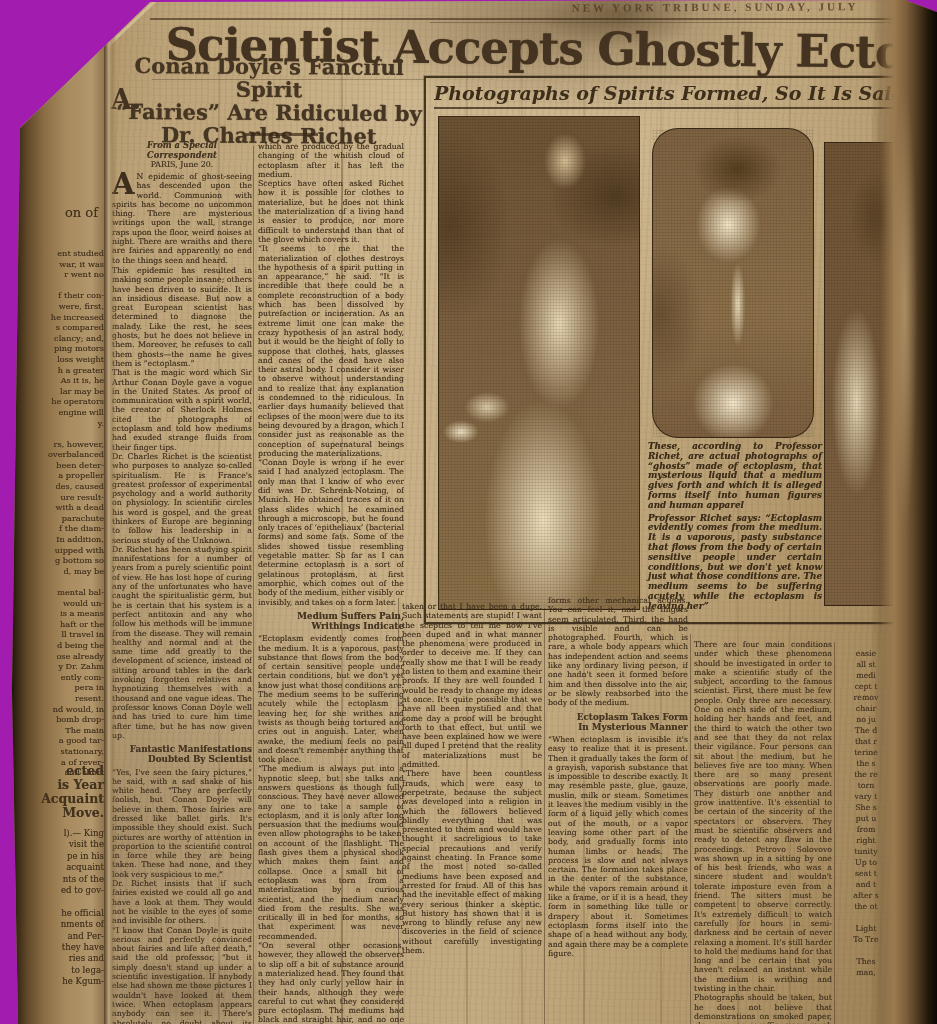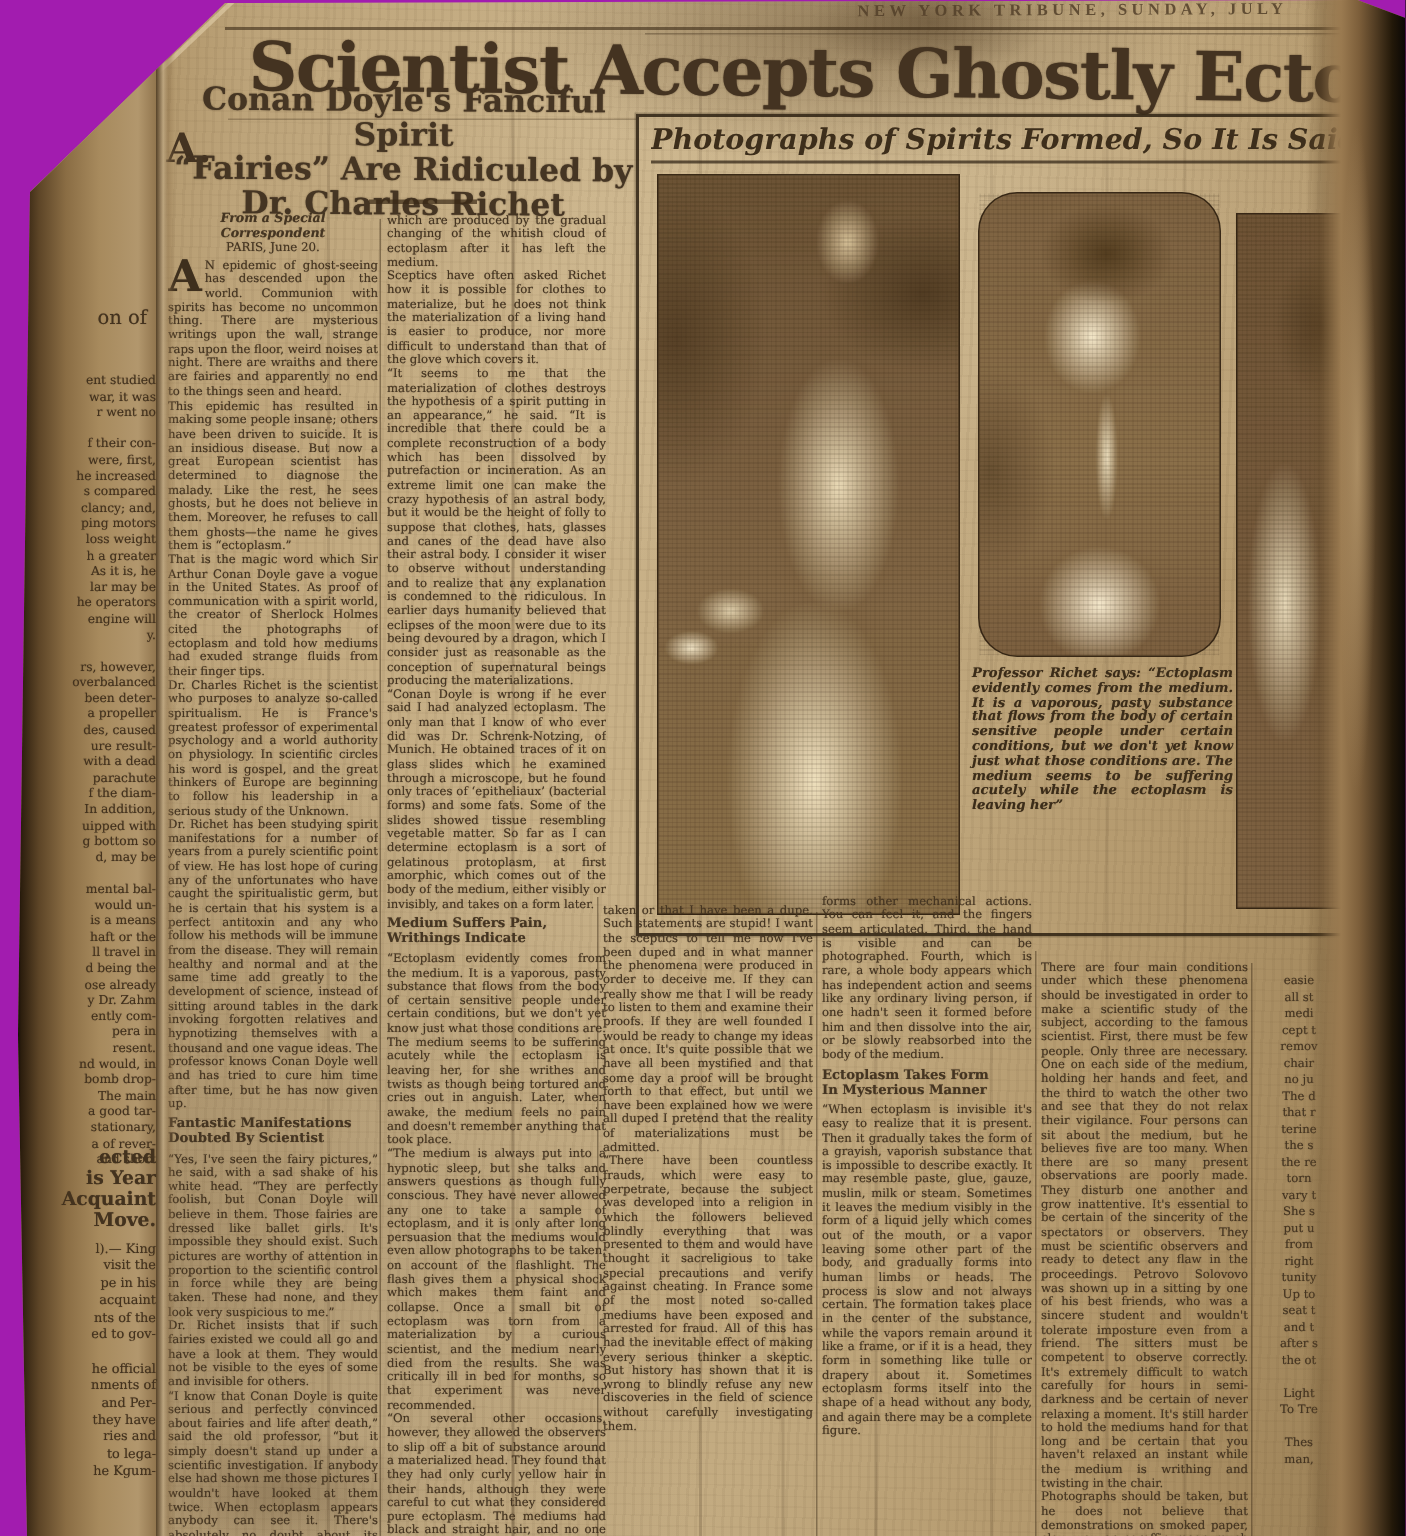--- a/index.html
+++ b/index.html
@@ -40,21 +40,21 @@
   .subhead{position:absolute;left:112px;top:55px;width:314px;text-align:center;white-space:pre-line;
     font:bold 21px/23px "DejaVu Serif",serif;color:#453523;text-shadow:0 0 1px rgba(62,46,28,0.8);transform:rotate(.4deg);}
   .subrule{position:absolute;left:246px;top:133px;width:72px;height:3px;background:rgba(58,42,22,0.7);}
   .col{position:absolute;overflow:hidden;text-align:justify;color:#453522;
     font:7.8px/9.3px "DejaVu Serif",serif;text-shadow:0 0 .6px rgba(69,53,34,0.65);}
   .colbody{white-space:pre-line;}
   .byline{font:bold italic 8.4px/10px "DejaVu Serif",serif;text-align:center;}
   .dateline{font:7.9px/10px "DejaVu Serif",serif;text-align:center;margin-bottom:2px;}
   .para-first{margin-bottom:1px;}
   .dropcap{float:left;font:bold 29px/25px "DejaVu Serif",serif;margin:0 2px 0 0;color:#3e2f1d;}
-  .col-subhead{font:bold 8.8px/10.2px "DejaVu Serif",serif;white-space:pre-line;text-align:left;margin:4px 0 3px;}
+  .col-subhead{font:bold 8.8px/10.2px "DejaVu Serif",serif;white-space:pre-line;text-align:right;margin:4px 0 3px;}
   .fragcol{position:absolute;white-space:pre-line;text-align:right;color:#43321e;
     font:8.2px/10.6px "DejaVu Serif",serif;text-shadow:0 0 .6px rgba(67,50,30,0.6);z-index:5;}
   .frag-bold{font:bold 12.5px/14px "DejaVu Serif",serif;}
   .panel{position:absolute;left:424px;top:76px;width:514px;height:544px;border:2px solid rgba(44,32,17,0.85);
     box-shadow:0 0 0 1px rgba(44,32,17,0.25);}
   .panel-header{margin:2px 8px 0;padding:2px 0 3px;text-align:center;border-bottom:2px solid rgba(44,32,17,0.7);
     font:bold italic 19px "DejaVu Serif",serif;color:#3d2e1b;white-space:nowrap;overflow:hidden;}
   .photo{position:absolute;border:1px solid rgba(40,28,14,0.8);filter:blur(.3px) contrast(1.02);}
   .photo:after{content:"";position:absolute;inset:0;
     background:repeating-linear-gradient(0deg,rgba(35,22,8,0.10) 0 1px,transparent 1px 3px),
@@ -218,20 +218,21 @@
 “On several other occasions, however, they allowed the observers to slip off a bit of substance around a materialized head. They found that they had only curly yellow hair in their hands, although they were careful to cut what they considered pure ectoplasm. The mediums had black and straight hair, and no one in the room had curly yellow hair. Because of the difficulty of getting a bit of ectoplasm it has been impossible to make a satisfactory chemical analysis, but circumstances such as these have given directions to support it. One can surmise that the forms in the cases are genuine under definite conditions.
 “Before the</div>
     </div>
 
     <div class="panel">
       <div class="panel-header">Photographs of Spirits Formed, So It Is Said, of I</div>
       <div class="photo photo1"></div>
       <div class="photo photo2"></div>
       <div class="photo photo3"></div>
       <div class="caption">
+        <div class="cap1">These, according to Professor Richet, are actual photographs of “ghosts” made of ectoplasm, that mysterious liquid that a medium gives forth and which it is alleged forms itself into human figures and human apparel</div>
         <div class="cap2">Professor Richet says: “Ectoplasm evidently comes from the medium. It is a vaporous, pasty substance that flows from the body of certain sensitive people under certain conditions, but we don't yet know just what those conditions are. The medium seems to be suffering acutely while the ectoplasm is leaving her”</div>
       </div>
     </div>
 
     <div class="rule-v" style="left:398px;top:598px;height:426px"></div>
     <div class="col" style="left:402px;top:602px;width:140px;height:422px">
       <div class="colbody">taken or that I have been a dupe. Such statements are stupid! I want the sceptics to tell me how I've been duped and in what manner the phenomena were produced in order to deceive me. If they can really show me that I will be ready to listen to them and examine their proofs. If they are well founded I would be ready to change my ideas at once. It's quite possible that we have all been mystified and that some day a proof will be brought forth to that effect, but until we have been explained how we were all duped I pretend that the reality of materializations must be admitted.
 “There have been countless frauds, which were easy to perpetrate, because the subject was developed into a religion in which the followers believed blindly everything that was presented to them and would have thought it sacreligious to take special precautions and verify against cheating. In France some of the most noted so-called mediums have been exposed and arrested for fraud. All of this has had the inevitable effect of making every serious thinker a skeptic. But history has shown that it is wrong to blindly refuse any new discoveries in the field of science without carefully investigating them.</div>
     </div>
 

